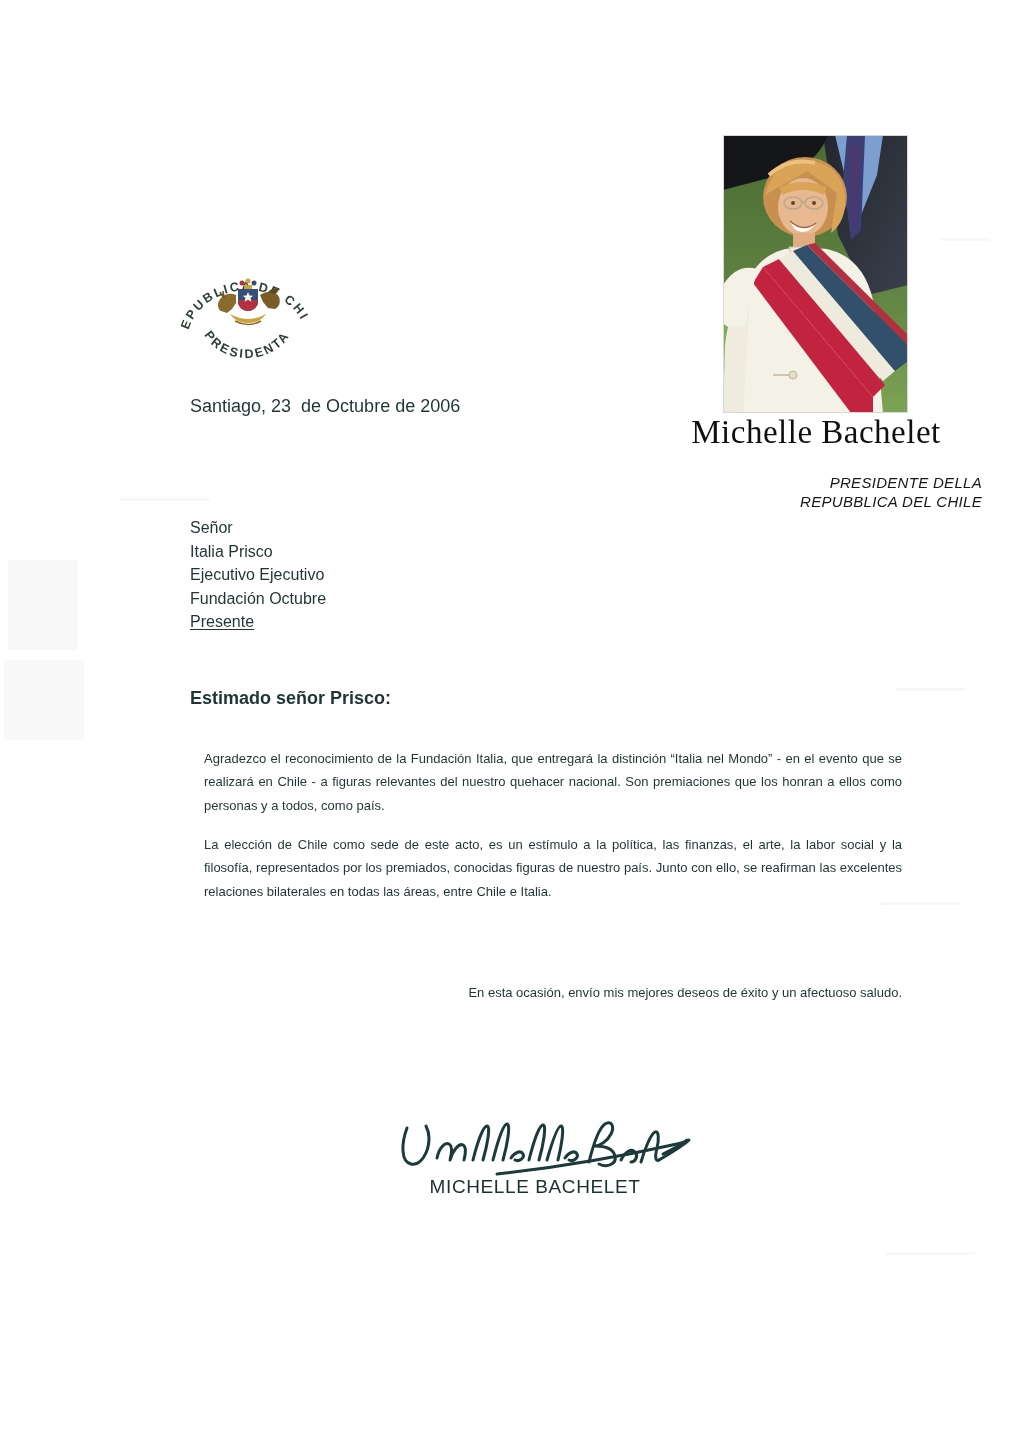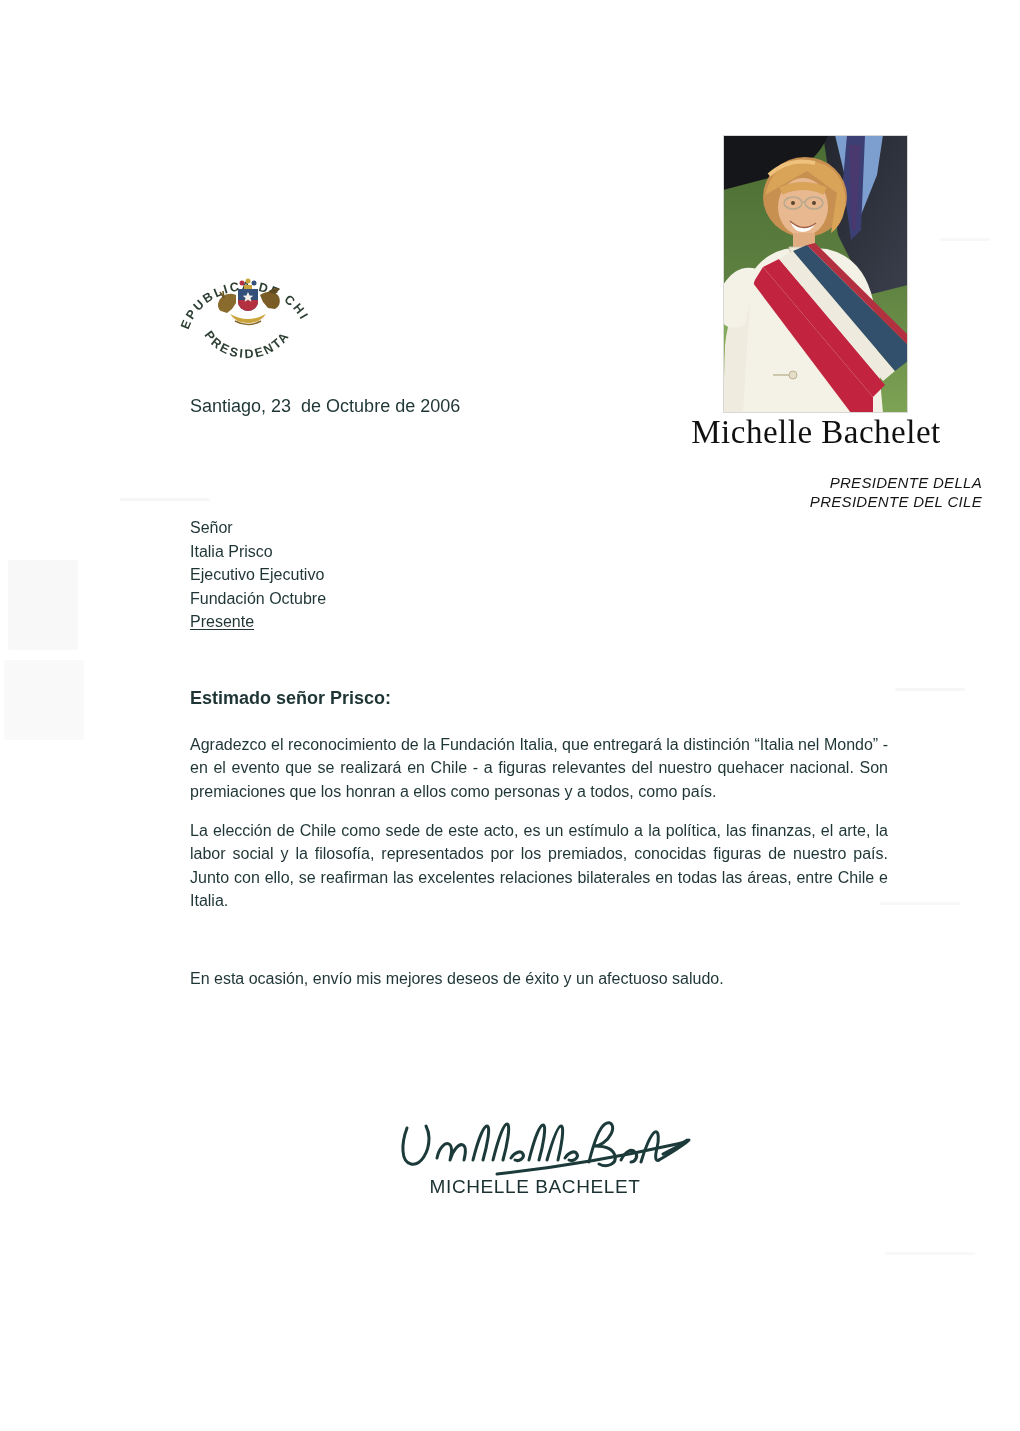--- a/index.html
+++ b/index.html
@@ -7,24 +7,24 @@
     width:1020px;height:1431px;position:relative;background:#ffffff;
     font-family:"Liberation Sans","DejaVu Sans",sans-serif;
     color:#1f3535;overflow:hidden;
   }
   .abs{position:absolute;}
   
   .dateline{left:190px;top:396px;font-size:18px;white-space:pre-wrap;}
   .recipient{left:190px;top:516px;font-size:16px;line-height:23.5px;}
   .recipient .underlined{text-decoration:underline;text-underline-offset:2px;}
   .salutation{left:190px;top:688px;font-size:18px;font-weight:bold;}
-  .para{left:190px;width:698px;font-size:16px;line-height:23.4px;text-align:justify;margin:0;}
+  .para{left:190px;width:698px;font-size:13px;line-height:23.4px;text-align:justify;margin:14px;}
   .p1{top:733px;}
   .p2{top:819px;}
-  .p3{top:967px;text-align:left;}
+  .p3{top:967px;text-align:right;}
   
   .photo-frame{left:723px;top:135px;width:185px;height:278px;}
   .sig-name{
     left:650px;top:414px;width:332px;text-align:center;
     font-family:"Liberation Serif","DejaVu Serif",serif;
     font-size:33px;color:#101010;letter-spacing:0.5px;
   }
   .sig-title{
     left:650px;top:457px;width:332px;text-align:right;
     font-family:Liberation Sans, sans-serif;
@@ -149,21 +149,21 @@
 
     <path d="M0,150 Q14,128 34,134 L22,190 Q6,196 0,188 Z" fill="#f4f1e6"></path>
   </g>
 
   <rect x="0.5" y="0.5" width="184" height="277" fill="none" stroke="#d8d8d4" stroke-width="1"></rect>
 </svg>
 
 <div class="abs sig-name">Michelle Bachelet</div>
 <div class="abs sig-title">
   <div>PRESIDENTE DELLA</div>
-  <div>PRESIDENTE DEL CILE</div>
+  <div>REPUBBLICA DEL CHILE</div>
 </div>
 
 <div class="abs dateline">Santiago, 23  de Octubre de 2006</div>
 
 <div class="abs recipient">
   <div>Señor</div>
   <div>Italia Prisco</div>
   <div>Ejecutivo Ejecutivo</div>
   <div>Fundación Octubre</div>
   <div class="underlined">Presente</div>

